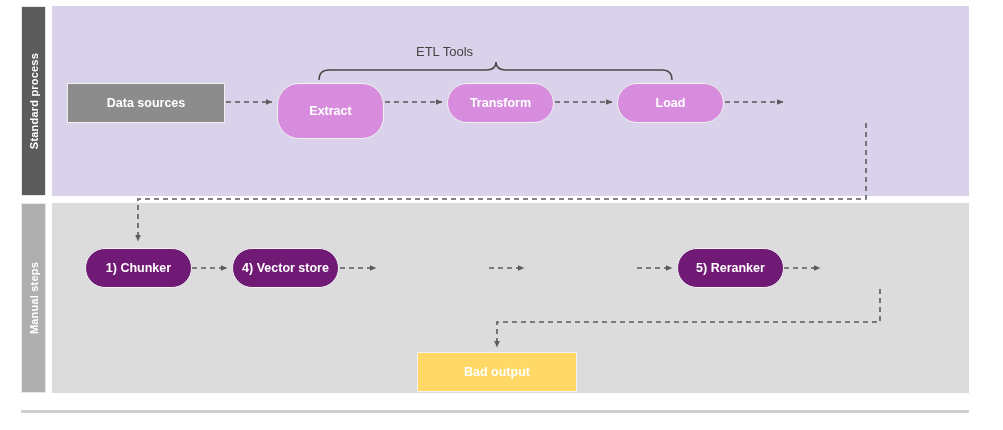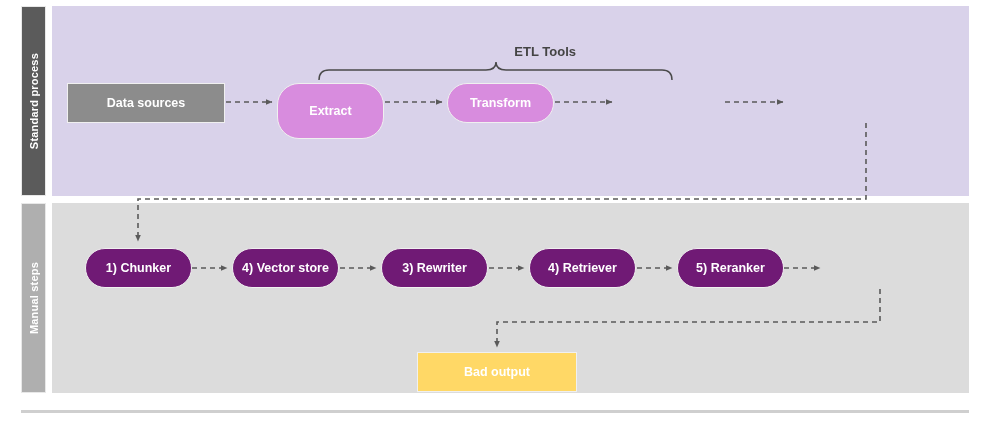--- a/index.html
+++ b/index.html
@@ -90,24 +90,24 @@
   .node.gray  { background: #8C8C8C; }
   .node.purple{ background: #D88CDE; }
   .node.step  { background: #701a75; }
   .node.warn  { background: #FFD866; }
 
   
   #etl-label {
     position: absolute;
     left: 416px; top: 44px;
     width: 160px;
-    text-align: right;
+    text-align: left;
     color: #444444;
     font-size: 13px;
-    font-weight: bold;
+    font-weight: normal;
   }
 
   svg#edges {
     position: absolute;
     left: 0; top: 0;
     width: 1003px; height: 430px;
     pointer-events: none;
   }
 </style>
 </head>
@@ -163,37 +163,34 @@
   </div>
 
   <div class="node pill purple" style="left:277px; top:83px; width:107px; height:56px;">
     <span>Extract</span>
   </div>
 
   <div class="node pill purple" style="left:447px; top:83px; width:107px; height:40px;">
     <span>Transform</span>
   </div>
 
+  <div class="node pill purple" style="left:617px; top:83px; width:107px; height:40px;">
+    <span>Load</span>
+  </div>
 
 
   <div class="node pill step" style="left:85px; top:248px; width:107px; height:40px;">
     <span>1) Chunker</span>
   </div>
 
   <div class="node pill step" style="left:232px; top:248px; width:107px; height:40px;">
     <span>4) Vector store</span>
   </div>
 
-  <div class="node pill step" style="left:381px; top:248px; width:107px; height:40px;">
-    <span>3) Rewriter</span>
-  </div>
 
-  <div class="node pill step" style="left:529px; top:248px; width:107px; height:40px;">
-    <span>4) Retriever</span>
-  </div>
 
   <div class="node pill step" style="left:677px; top:248px; width:107px; height:40px;">
     <span>5) Reranker</span>
   </div>
 
 
   <div class="node rect warn" style="left:417px; top:352px; width:160px; height:40px;">
     <span>Bad output</span>
   </div>
 

